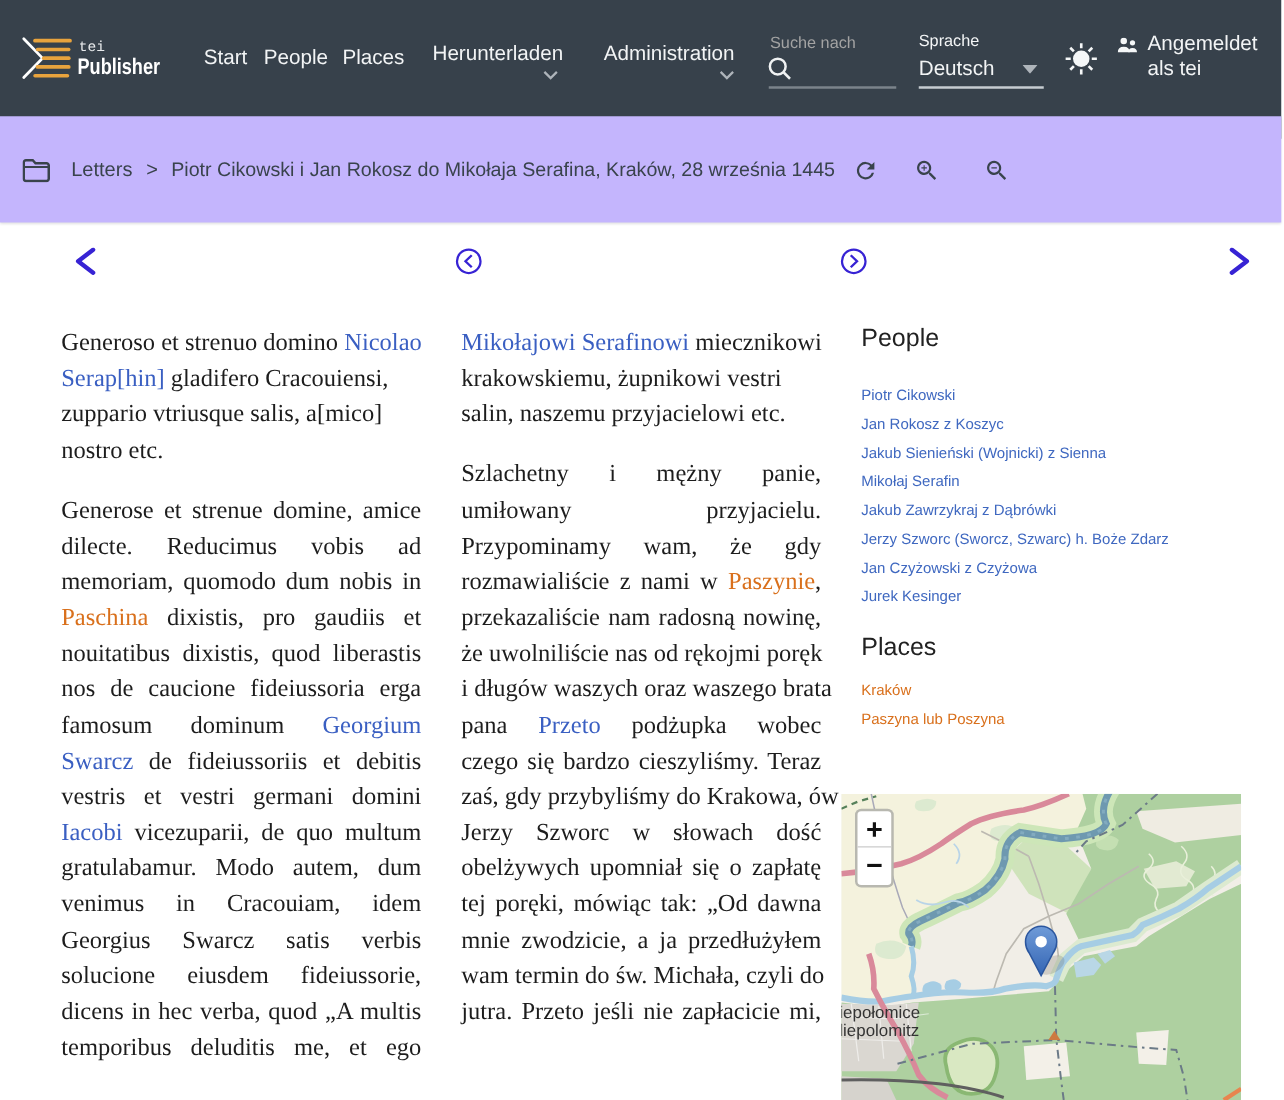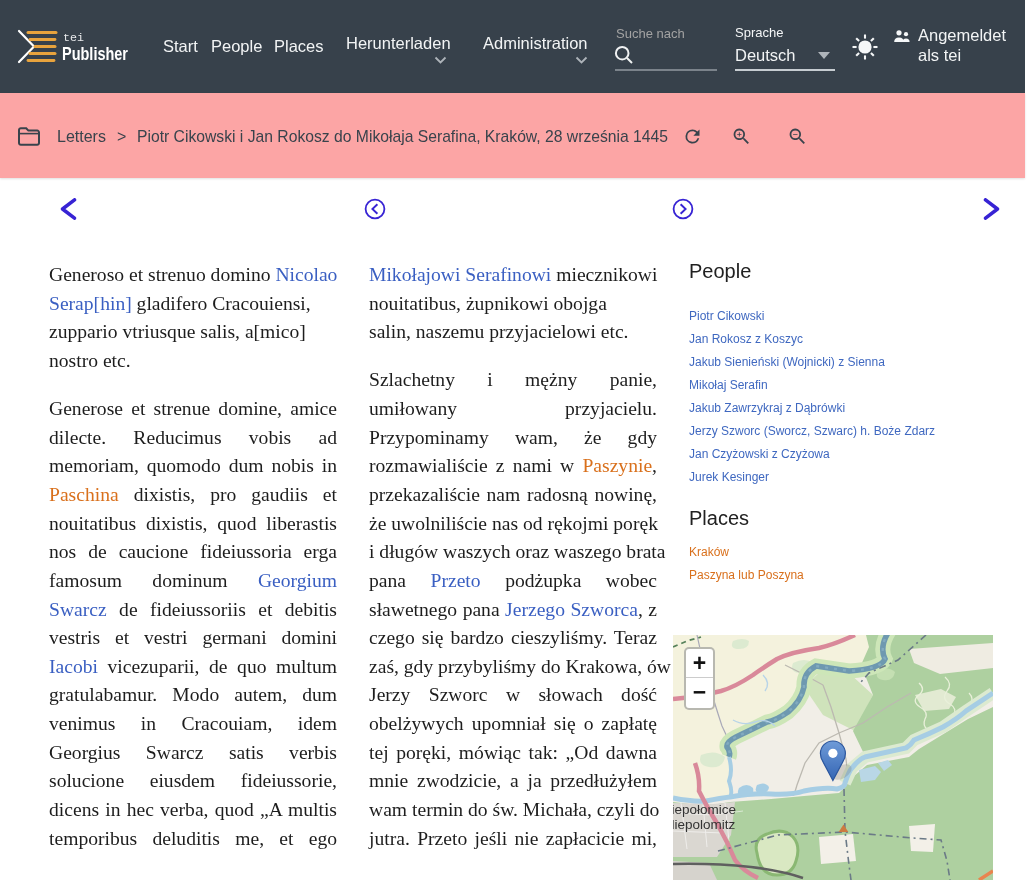--- a/index.html
+++ b/index.html
@@ -1,21 +1,21 @@
 <!DOCTYPE html>
 <html><head>
 <meta charset="utf-8">
 <style>
 * { margin:0; padding:0; box-sizing:border-box; }
 html,body { width:1027px; height:880px; overflow:hidden; background:#fff; font-family:"Liberation Sans", sans-serif; }
 .abs { position:absolute; }
 #navbar { position:absolute; left:0; top:0; width:1025px; height:111px; background:#37414b; }
 #navbar .item { position:absolute; color:#f2f4f5; font-size:16.5px; }
 #navbar .lbl { position:absolute; font-size:13px; }
-#crumb { position:absolute; left:0; top:93px; width:1025px; height:85px; background:#fca5a5; box-shadow:0 1px 2px rgba(0,0,0,0.12); }
+#crumb { position:absolute; left:0; top:93px; width:1025px; height:85px; background:#c4b5fd; box-shadow:0 1px 2px rgba(0,0,0,0.12); }
 #crumb .t { position:absolute; top:35px; font-size:16px; color:#39434c; }
 a { text-decoration:none; }
 .serifcol { position:absolute; top:261px; width:288px; font-family:"Liberation Serif", serif; font-size:19.6px; color:#1d1d1d; }
 .ln { height:28.65px; line-height:28.65px; white-space:nowrap; }
 .ln.j { text-align:justify; text-align-last:justify; }
 .gap { height:19.5px; }
 .blue { color:#3a5fc2; }
 .oran { color:#d9701c; }
 #sidebar { position:absolute; left:689px; top:252px; width:306px; }
 #sidebar h2 { font-size:20px; font-weight:500; color:#212121; font-family:"Liberation Sans",sans-serif; }
@@ -146,32 +146,31 @@
   <div class="ln j">gratulabamur. Modo autem, dum</div>
   <div class="ln j">venimus in Cracouiam, idem</div>
   <div class="ln j">Georgius Swarcz satis verbis</div>
   <div class="ln j">solucione eiusdem fideiussorie,</div>
   <div class="ln j">dicens in hec verba, quod „A multis</div>
   <div class="ln j">temporibus deluditis me, et ego</div>
 </div>
 
 <div class="serifcol" style="left:369px">
   <div class="ln"><a class="blue">Mikołajowi Serafinowi</a> miecznikowi</div>
-  <div class="ln">nouitatibus, żupnikowi obojga</div>
+  <div class="ln">krakowskiemu, żupnikowi vestri</div>
   <div class="ln">salin, naszemu przyjacielowi etc.</div>
   <div class="gap"></div>
   <div class="ln j">Szlachetny i mężny panie,</div>
   <div class="ln j">umiłowany przyjacielu.</div>
   <div class="ln j">Przypominamy wam, że gdy</div>
   <div class="ln j">rozmawialiście z nami w <a class="oran">Paszynie</a>,</div>
   <div class="ln j">przekazaliście nam radosną nowinę,</div>
   <div class="ln j">że uwolniliście nas od rękojmi poręk</div>
   <div class="ln j">i długów waszych oraz waszego brata</div>
   <div class="ln j">pana <a class="blue">Przeto</a> podżupka wobec</div>
-  <div class="ln j">sławetnego pana <a class="blue">Jerzego Szworca</a>, z</div>
   <div class="ln j">czego się bardzo cieszyliśmy. Teraz</div>
   <div class="ln j">zaś, gdy przybyliśmy do Krakowa, ów</div>
   <div class="ln j">Jerzy Szworc w słowach dość</div>
   <div class="ln j">obelżywych upomniał się o zapłatę</div>
   <div class="ln j">tej poręki, mówiąc tak: „Od dawna</div>
   <div class="ln j">mnie zwodzicie, a ja przedłużyłem</div>
   <div class="ln j">wam termin do św. Michała, czyli do</div>
   <div class="ln j">jutra. Przeto jeśli nie zapłacicie mi,</div>
 </div>
 

